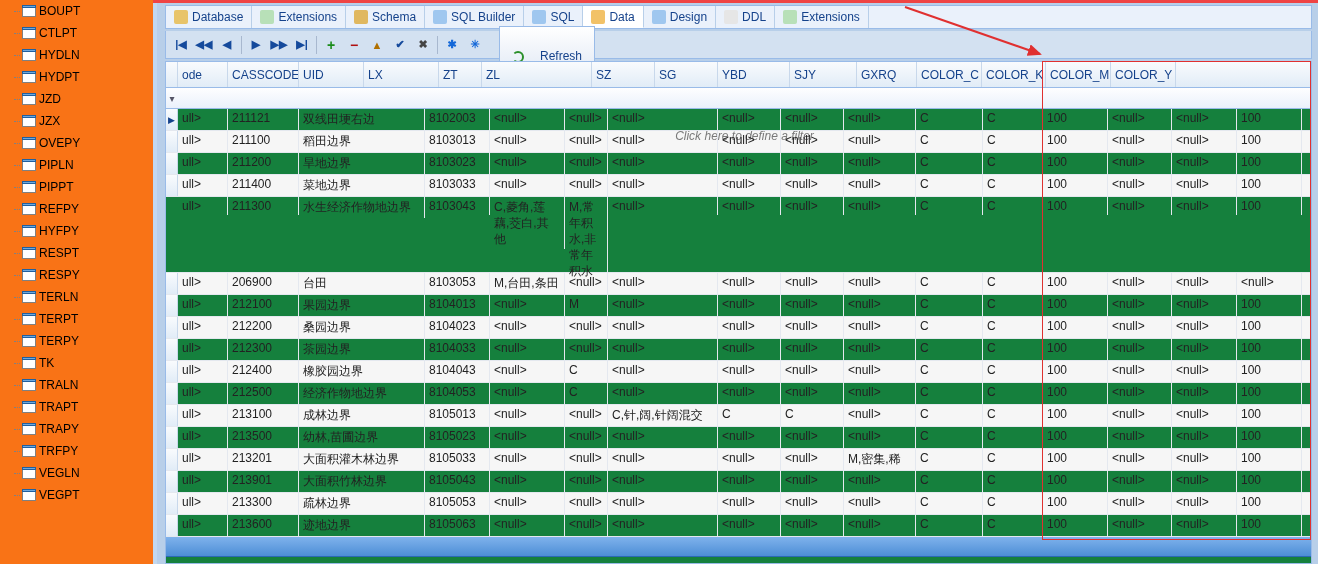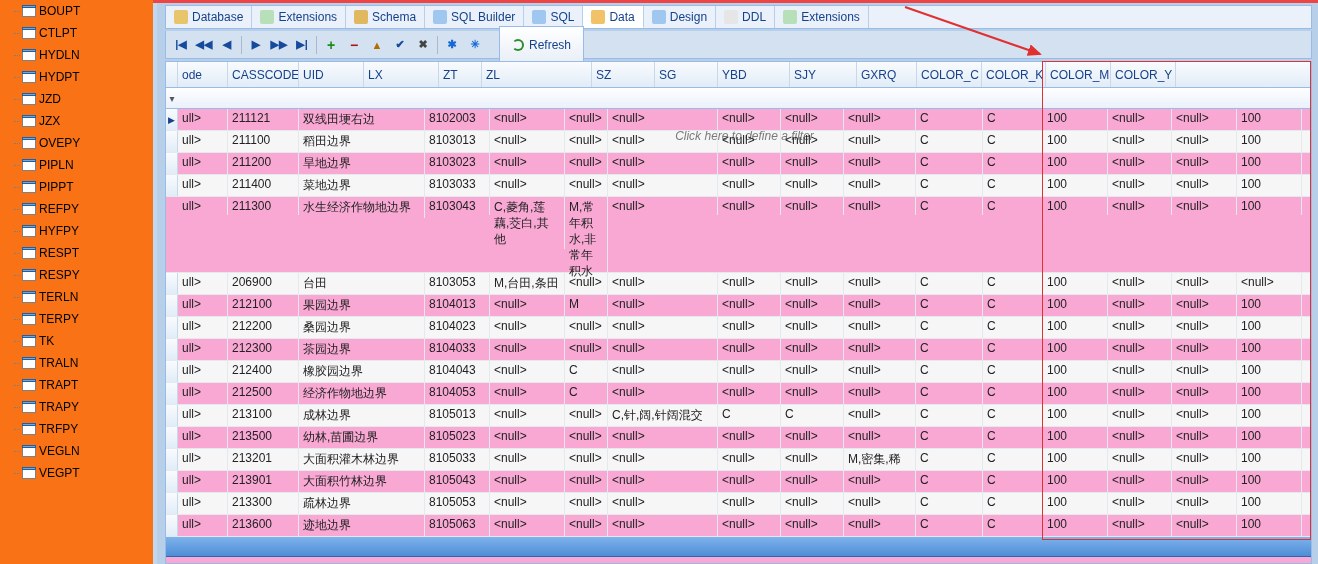--- a/index.html
+++ b/index.html
@@ -27,25 +27,25 @@
 
 
 .toolbar { position: absolute; left: 12px; top: 28px; right: 6px; height: 28px; background: #d3e1f1; border: 1px solid #99bbe8; border-top: none; display: flex; align-items: center; padding: 0 4px; gap: 1px; }
 .tb-btn { width: 22px; height: 20px; display: flex; align-items: center; justify-content: center; cursor: pointer; color: #154a9c; font-weight: bold; font-size: 11px; }
 .tb-sep { width: 1px; height: 18px; background: #a8b8cf; margin: 0 2px; }
 .tb-btn.plus { color: #1a8c1a; font-size: 14px; }
 .tb-btn.minus { color: #b01010; font-size: 14px; }
 .tb-btn.pencil { color: #b07000; }
 .tb-btn.x { color: #444; }
 .tb-btn.star { color: #1468d8; }
-.refresh-btn { margin-left: 12px; height: 38px; padding: 0 12px; border: 1px solid #99bbe8; background: linear-gradient(#fff,#e8eef7); display: flex; align-items: center; gap: 5px; cursor: pointer; color: #15428b; }
+.refresh-btn { margin-left: 12px; height: 38px; padding: 0 12px; border: 1px solid #99bbe8; background: linear-gradient(#fff,#e8eef7); display: flex; align-items: flex-end; gap: 16px; cursor: pointer; color: #15428b; }
 .refresh-btn .ico { width: 12px; height: 12px; border: 2px solid #2a8f2a; border-radius: 50%; border-left-color: transparent; }
 
 
-.grid-wrap { position: absolute; left: 12px; top: 58px; right: 6px; bottom: 0; border: 1px solid #99bbe8; background: #f9a8d4; overflow: hidden; }
+.grid-wrap { position: absolute; left: 12px; top: 58px; right: 6px; bottom: 0; border: 1px solid #99bbe8; background: #15803d; overflow: hidden; }
 .grid-header { height: 26px; display: flex; background: linear-gradient(#f9fbfd,#e1ecf7); border-bottom: 1px solid #99bbe8; }
 .col { border-right: 1px solid #c8d8eb; display: flex; align-items: center; padding: 0 4px; color: #15428b; overflow: hidden; white-space: nowrap; }
 .filter-row { height: 21px; display: flex; border-bottom: 1px solid #99bbe8; background: linear-gradient(#fefeff,#eaf1fb); }
 .filter-row .funnel { width: 12px; flex: 0 0 12px; display: flex; align-items: center; justify-content: center; color: #556; font-size: 10px; }
 .filter-row .placeholder { flex: 1; display: flex; align-items: center; justify-content: center; color: #7a7a7a; font-style: italic; margin-top: 48px; }
 .rows { overflow: hidden; }
 .row { display: flex; height: 22px; border-bottom: 1px solid #e4e8ef; }
 .row.odd { background: #f6f6f6; }
 .row.tall { height: 76px; align-items: flex-start; }
 .row .gutter { width: 12px; flex: 0 0 12px; background: linear-gradient(#f9fbfd,#e1ecf7); border-right: 1px solid #c8d8eb; display: flex; align-items: center; justify-content: center; color: #15428b; font-size: 9px; }
@@ -187,20 +187,28 @@
         </span>
         <span class="label">RESPY</span>
       </div>
       <div class="tree-item">
         <span class="dash"></span>
         <span class="table-icon">
           <span class="ti-top"></span>
           <span class="ti-body"></span>
         </span>
         <span class="label">TERLN</span>
+      </div>
+      <div class="tree-item">
+        <span class="dash"></span>
+        <span class="table-icon">
+          <span class="ti-top"></span>
+          <span class="ti-body"></span>
+        </span>
+        <span class="label">TERPT</span>
       </div>
       <div class="tree-item">
         <span class="dash"></span>
         <span class="table-icon">
           <span class="ti-top"></span>
           <span class="ti-body"></span>
         </span>
         <span class="label">TERPY</span>
       </div>
       <div class="tree-item">

